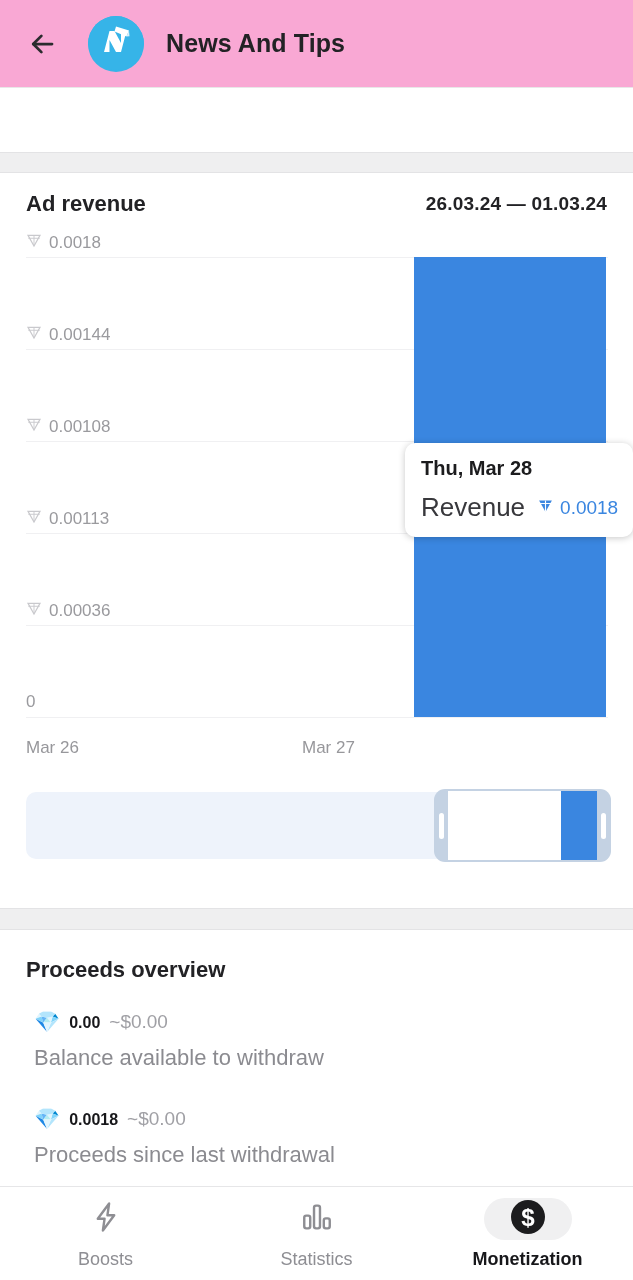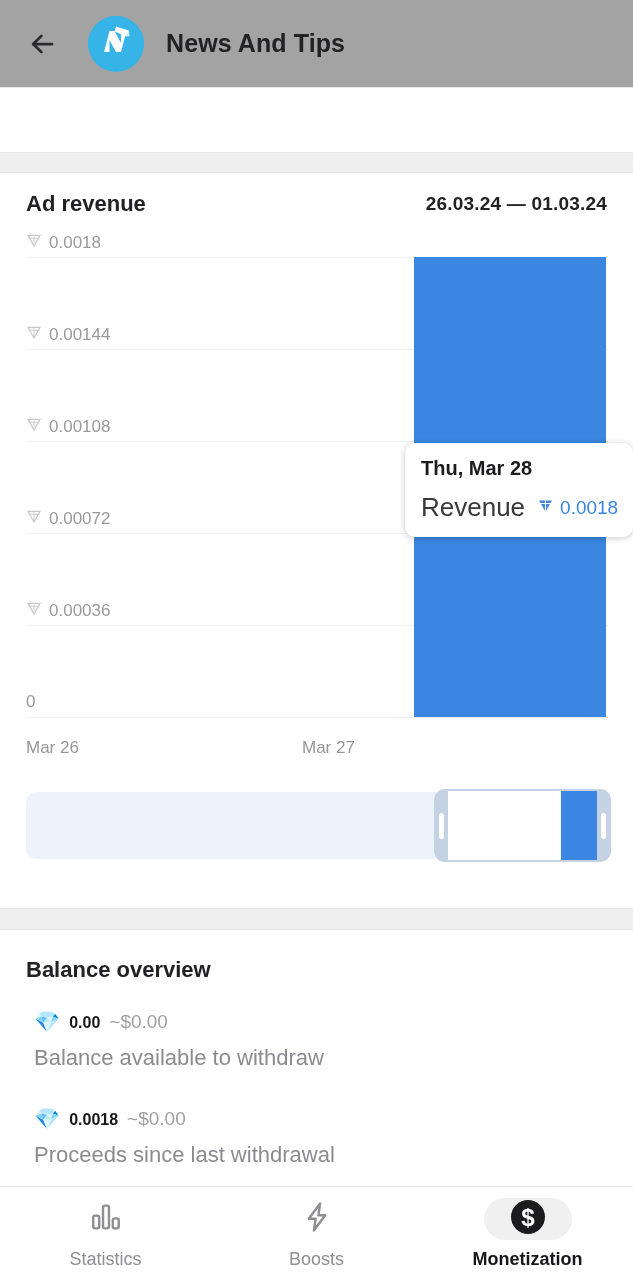--- a/index.html
+++ b/index.html
@@ -7,21 +7,21 @@
     width: 633px; height: 1280px;
     background: #ffffff;
     font-family: "Liberation Sans", sans-serif;
     overflow: hidden;
   }
   #app { position: relative; width: 633px; height: 1280px; background: #ffffff; }
 
   
   .appbar {
     position: absolute; left: 0; top: 0; width: 633px; height: 88px;
-    background: #a3a3a3; display: flex; align-items: center;
+    background: #f9a8d4; display: flex; align-items: center;
     border-bottom: 1px solid #e8e8e8;
   }
   .back-btn {
     width: 52px; height: 52px; margin-left: 16px;
     display: flex; align-items: center; justify-content: center;
     cursor: pointer; border-radius: 50%;
   }
   .back-btn svg { display: block; }
   .chan-avatar {
     width: 56px; height: 56px; margin-left: 20px; border-radius: 50%;
@@ -223,21 +223,21 @@
                 <path d="M3.4 9.4 L20.6 9.4" stroke="#c9c9cd" stroke-width="1.4"></path>
               </svg></span>
             <span>0.00036</span>
           </div>
           <div class="ytick" style="top: 279px;">
             <span class="tonglyph"><svg width="16" height="16" viewBox="0 0 24 24">
                 <path d="M3 5 L21 5 L12 21 Z" fill="none" stroke="#c9c9cd" stroke-width="1.8"></path>
                 <path d="M12 5.5 L12 20" stroke="#c9c9cd" stroke-width="1.4"></path>
                 <path d="M3.4 9.4 L20.6 9.4" stroke="#c9c9cd" stroke-width="1.4"></path>
               </svg></span>
-            <span>0.00072</span>
+            <span>0.00113</span>
           </div>
           <div class="ytick" style="top: 187px;">
             <span class="tonglyph"><svg width="16" height="16" viewBox="0 0 24 24">
                 <path d="M3 5 L21 5 L12 21 Z" fill="none" stroke="#c9c9cd" stroke-width="1.8"></path>
                 <path d="M12 5.5 L12 20" stroke="#c9c9cd" stroke-width="1.4"></path>
                 <path d="M3.4 9.4 L20.6 9.4" stroke="#c9c9cd" stroke-width="1.4"></path>
               </svg></span>
             <span>0.00108</span>
           </div>
           <div class="ytick" style="top: 95px;">
@@ -291,21 +291,21 @@
           <div class="scrub-barfill"></div>
         </div>
         <div class="grip right"></div>
       </div>
     </div>
   </div>
 
   <div class="sep" id="sep2"></div>
 
   <div class="card-proceeds">
-    <div class="pr-title">Balance overview</div>
+    <div class="pr-title">Proceeds overview</div>
 
     <div class="pr-item one">
       <div class="pr-amount-row">
         <span class="pr-gem">💎</span>
         <span class="pr-amount">0.00</span>
         <span class="pr-usd">~$0.00</span>
       </div>
       <div class="pr-caption">Balance available to withdraw</div>
     </div>
 
@@ -313,45 +313,45 @@
       <div class="pr-amount-row">
         <span class="pr-gem">💎</span>
         <span class="pr-amount">0.0018</span>
         <span class="pr-usd">~$0.00</span>
       </div>
       <div class="pr-caption">Proceeds since last withdrawal</div>
     </div>
   </div>
 
   <div class="bottomnav">
+
+    <div class="navitem">
+      <div class="navicon-wrap">
+        <span>
+          <svg width="34" height="34" viewBox="0 0 24 24" fill="none" stroke="#8e8e93" stroke-width="1.7" stroke-linejoin="round">
+            <path d="M14.2 2.5 L6.2 13.2 L11 13.2 L9.8 21.5 L17.8 10.8 L13 10.8 Z"></path>
+          </svg>
+        </span>
+      </div>
+      <div class="navlabel">Boosts</div>
+    </div>
 
     <div class="navitem">
       <div class="navicon-wrap">
         <span>
           <svg width="34" height="34" viewBox="0 0 24 24" fill="none" stroke="#8e8e93" stroke-width="1.7" stroke-linejoin="round">
             <rect x="3" y="11" width="4.2" height="9" rx="1.4"></rect>
             <rect x="9.9" y="4" width="4.2" height="16" rx="1.4"></rect>
             <rect x="16.8" y="13" width="4.2" height="7" rx="1.4"></rect>
           </svg>
         </span>
       </div>
       <div class="navlabel">Statistics</div>
     </div>
 
-    <div class="navitem">
-      <div class="navicon-wrap">
-        <span>
-          <svg width="34" height="34" viewBox="0 0 24 24" fill="none" stroke="#8e8e93" stroke-width="1.7" stroke-linejoin="round">
-            <path d="M14.2 2.5 L6.2 13.2 L11 13.2 L9.8 21.5 L17.8 10.8 L13 10.8 Z"></path>
-          </svg>
-        </span>
-      </div>
-      <div class="navlabel">Boosts</div>
-    </div>
-
     <div class="navitem active">
       <div class="navicon-wrap">
         <span>
           <svg width="40" height="40" viewBox="0 0 24 24">
             <circle cx="12" cy="12" r="10.2" fill="#1c1c1e"></circle>
             <text x="12" y="17.2" text-anchor="middle" font-family="Liberation Sans, sans-serif" font-size="14.5" font-weight="bold" fill="#ffffff">$</text>
           </svg>
         </span>
       </div>
       <div class="navlabel">Monetization</div>

